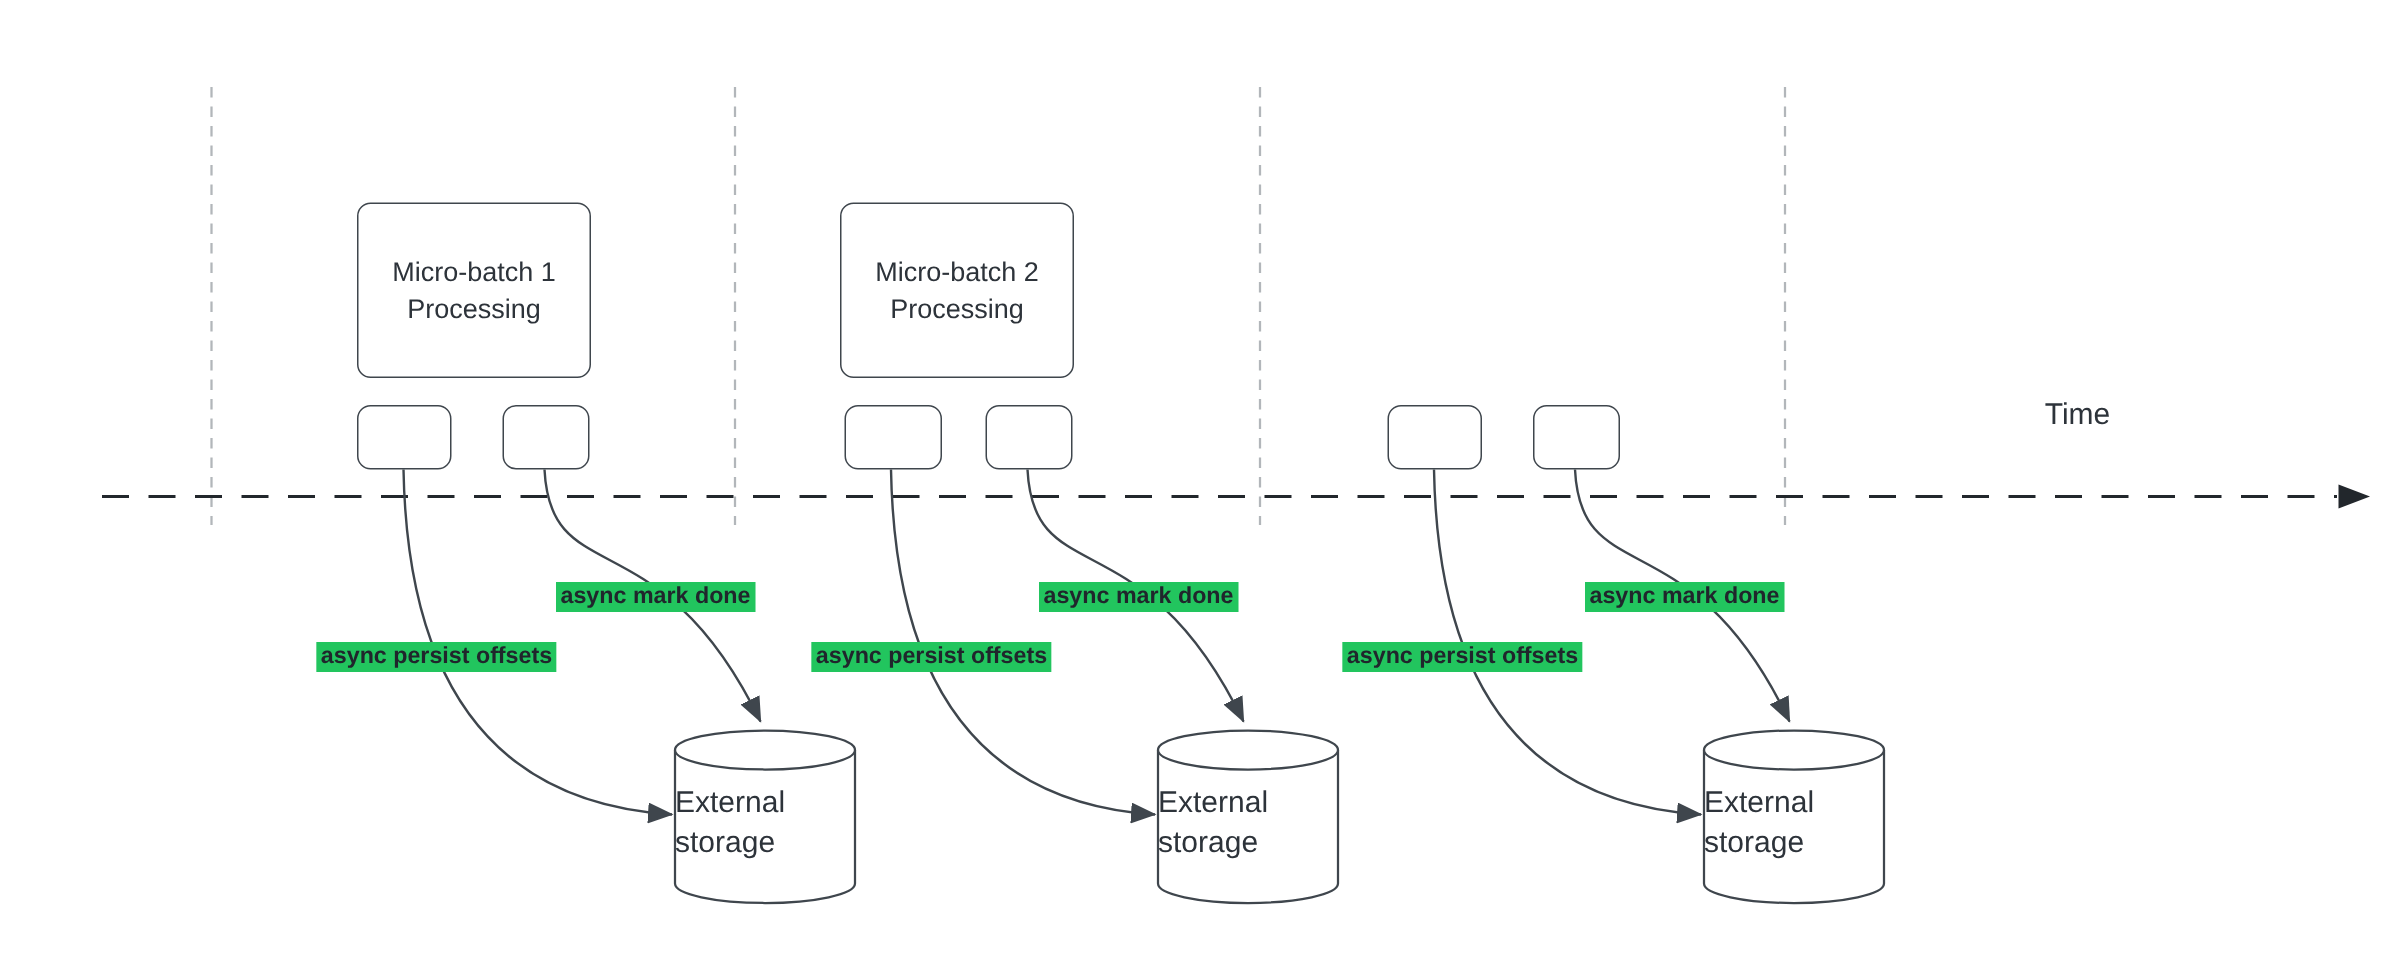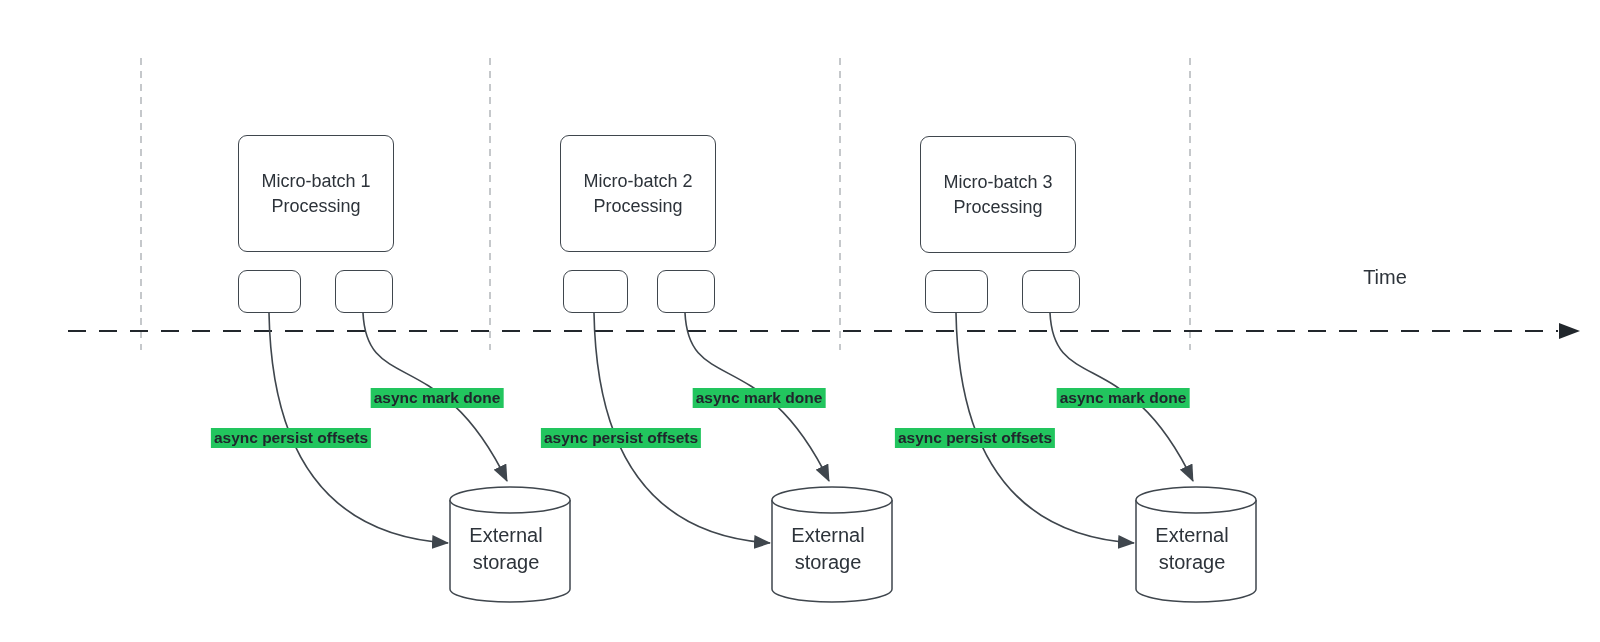--- a/index.html
+++ b/index.html
@@ -44,21 +44,20 @@
     position:absolute;
     transform:translate(-50%,-50%);
     font-size:15.5px;font-weight:bold;color:#20262c;
     background:#22c55e;
     padding:1px 3px;
     white-space:nowrap;
   }
   .storage-label{
     position:absolute;
     width:112px;
-    text-align:center;
     font-size:20px;line-height:27px;color:var(--text,#2d333a);
   }
   .time-label{
     position:absolute;
     transform:translate(-50%,-50%);
     font-size:20px;color:var(--text,#2d333a);
     white-space:nowrap;
     text-align:center;
   }
 </style>
@@ -116,23 +115,20 @@
 
   <div class="bigbox" style="left:560px;top:125px;">
     <span>Micro-batch 2 Processing</span>
   </div>
   <div class="smallbox" style="left:563px;top:260px;width:65px;"></div>
   <div class="smallbox" style="left:657px;top:260px;width:58px;"></div>
   <div class="edge-label" style="left:621px;top:428px;">async persist offsets</div>
   <div class="edge-label" style="left:759px;top:388px;">async mark done</div>
   <div class="storage-label" style="left:772px;top:512px;">External storage</div>
 
-  <div class="bigbox" style="left:920px;top:126px;">
-    <span>Micro-batch 3 Processing</span>
-  </div>
   <div class="smallbox" style="left:925px;top:260px;width:63px;"></div>
   <div class="smallbox" style="left:1022px;top:260px;width:58px;"></div>
   <div class="edge-label" style="left:975px;top:428px;">async persist offsets</div>
   <div class="edge-label" style="left:1123px;top:388px;">async mark done</div>
   <div class="storage-label" style="left:1136px;top:512px;">External storage</div>
 
   <div class="time-label" style="left:1385px;top:267px;">Time</div>
 
 </div>
 

